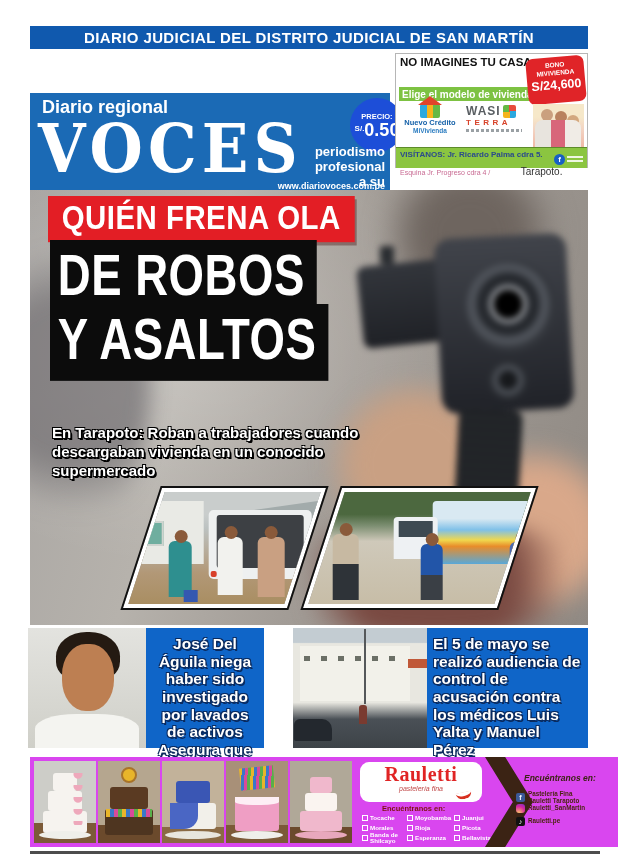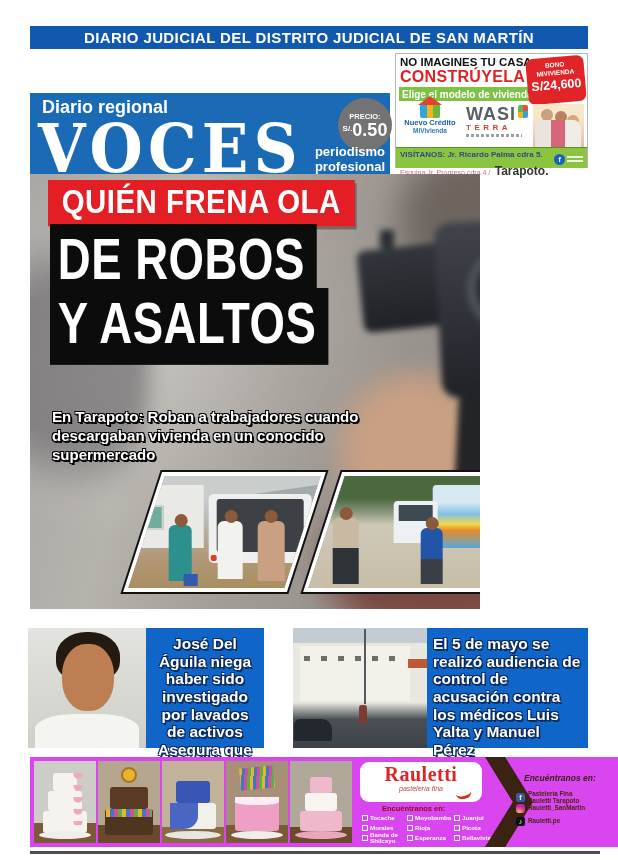--- a/index.html
+++ b/index.html
@@ -9,22 +9,22 @@
   
   .top-banner { position:absolute; left:30px; top:26px; width:558px; height:23px;
     background:#1059ae; color:#fff; font-weight:bold; font-size:15px; letter-spacing:.4px;
     display:flex; align-items:center; justify-content:center; }
 
   
   .masthead { position:absolute; left:30px; top:53px; width:360px; height:123px; background:#1b6ab5; color:#fff;margin-top:40px; }
   .mh-kicker { position:absolute; left:12px; top:4px; font-size:18px; font-weight:bold; }
   .mh-title { position:absolute; left:8px; top:16px; font-family:"DejaVu Serif", serif; font-weight:bold;
     font-size:60px; letter-spacing:5px; transform:scale(1.02,1.12); transform-origin:left top; }
-  .price-circle { position:absolute; left:308px; top:5px; width:54px; height:54px; border-radius:50%;
-    background:#737373; display:flex; flex-direction:column; align-items:center; justify-content:center; text-align:center; }
+  .price-circle { position:absolute; left:320px; top:5px; width:54px; height:54px; border-radius:50%;
+    background:#1d4ed8; display:flex; flex-direction:column; align-items:center; justify-content:center; text-align:center; }
   .price-label { font-size:7.5px; font-weight:bold; }
   .price-row { display:flex; align-items:flex-start; line-height:1; }
   .price-cur { font-size:8px; font-weight:bold; margin-top:4px; }
   .price-val { font-size:18px; font-weight:bold; }
   .mh-tagline { position:absolute; right:5px; top:52px; width:74px; text-align:right;
     font-size:13px; font-weight:bold; line-height:1.15; }
   .mh-web { position:absolute; right:5px; top:88px; font-size:9px; font-weight:bold; }
   .mh-issue { position:absolute; left:8px; top:89px; width:348px; font-size:8.2px; color:#eaf2fb; line-height:1.3; }
   .mh-pub { position:absolute; left:8px; top:100px; width:348px; font-size:8.2px; color:#eaf2fb; }
 
@@ -36,21 +36,21 @@
     color:#fff; font-size:10px; font-weight:bold; display:flex; align-items:center; padding-left:3px; }
   .ha-logos { position:absolute; left:0; top:48px; width:135px; height:45px; }
   .logo-credit { position:absolute; left:8px; top:2px; width:52px; text-align:center; }
   .lc-house { position:relative; width:20px; height:14px; margin:0 auto 1px; background:linear-gradient(90deg,#2aa8df 0 35%,#f5b31c 35% 65%,#64b944 65%); border-radius:2px; }
   .lc-house::before { content:""; position:absolute; left:-2px; top:-8px; border-left:12px solid transparent;
     border-right:12px solid transparent; border-bottom:9px solid #e0442a; }
   .lc-t1 { font-size:7.5px; font-weight:bold; color:#1460a8; line-height:1.1; }
   .lc-t2 { font-size:6.5px; font-weight:bold; color:#2a7cc0; }
   .logo-wasi { position:absolute; left:70px; top:3px; width:62px; text-align:left; }
   .lw-row { display:flex; align-items:flex-start; }
-  .lw-wasi { font-size:18px; font-weight:bold; color:#5a5f63; letter-spacing:1px; line-height:1; }
+  .lw-wasi { font-size:12px; font-weight:bold; color:#5a5f63; letter-spacing:1px; line-height:1; }
   .lw-pin { width:13px; height:13px; margin-left:2px;
     background:conic-gradient(#e74c3c 0 90deg,#2aa8df 90deg 180deg,#f5b31c 180deg 270deg,#64b944 270deg); border-radius:2px; }
   .lw-terra { font-size:8px; font-weight:bold; color:#d8432a; letter-spacing:3.5px; }
   .lw-line { margin-top:2px; width:56px; height:3px;
     background:repeating-linear-gradient(90deg,#9aa0a4 0 3px,transparent 3px 5px); }
   .bono-bubble { position:absolute; left:131px; top:3px; width:58px; height:46px; background:#e02428;
     border-radius:7px; transform:rotate(-5deg); color:#fff; text-align:center; padding-top:4px; }
   .bono-bubble::after { content:""; position:absolute; left:4px; bottom:-9px; border-left:4px solid transparent;
     border-right:9px solid transparent; border-top:11px solid #e02428; transform:rotate(8deg); }
   .bono-l1 { font-size:6.5px; font-weight:bold; line-height:1.2; }
@@ -59,29 +59,29 @@
   .family-photo { position:absolute; left:137px; top:50px; width:51px; height:43px;
     background:linear-gradient(180deg,#f6e8c9 0 30%,#f3d3c2 60%,#efb9a6 100%); overflow:hidden; }
   .fam-head { position:absolute; left:8px; top:5px; width:12px; height:12px; border-radius:50%; background:#caa07e;
     box-shadow:14px 2px 0 #b9825e, 26px 6px 0 #d3a87f; }
   .fam-body { position:absolute; left:2px; top:16px; width:46px; height:28px;
     background:linear-gradient(90deg,#e8e4de 0 35%,#d8667a 35% 65%,#f0ece6 65%); border-radius:8px 8px 0 0; }
   .visit-bar { position:absolute; left:0; top:93px; width:191px; height:21px; background:#8bc540;
     border-top:1px solid #5d8c2a; padding:2px 4px 0; line-height:1.25; }
   .visit-l1 { font-size:8px; font-weight:bold; color:#2b4a8c; }
   .visit-l2 { font-size:7px; color:#c86a92; }
-  .visit-city { font-size:12px; font-weight:bold; color:#333; }
+  .visit-city { font-size:10px; font-weight:normal; color:#333;margin-left:26px; }
   .visit-phone { font-size:8px; font-weight:bold; color:#233; }
   .fb-dot { position:absolute; right:22px; top:6px; width:11px; height:11px; border-radius:50%; background:#1760c4;
     color:#fff; font-size:8px; font-weight:bold; text-align:center; line-height:11px; }
   .fb-dot::after { content:""; position:absolute; left:13px; top:2px; width:16px; height:2px; background:rgba(255,255,255,.85);
     box-shadow:0 4px 0 rgba(255,255,255,.85); }
 
   
-  .cover { position:absolute; left:30px; top:174px; width:450px; height:435px; overflow:hidden;
+  .cover { position:absolute; left:30px; top:190px; width:558px; height:435px; overflow:hidden;
     background:
       radial-gradient(ellipse at 28% 38%, rgba(255,255,255,.22), transparent 55%),
       linear-gradient(105deg,#a8a5a2 0%,#b6b2ac 30%,#a29c96 55%,#908a84 100%); }
   .blob { position:absolute; border-radius:50%; }
   .head-blur { left:330px; top:-20px; width:220px; height:130px; background:radial-gradient(circle,#6e655f 0 40%,transparent 70%); filter:blur(12px); }
   .hand-left { left:290px; top:190px; width:190px; height:170px; background:radial-gradient(circle,#c9a083 0 45%,transparent 72%); filter:blur(9px); }
   .hand-right { left:430px; top:240px; width:150px; height:200px; background:radial-gradient(circle,#d9a88a 0 45%,transparent 72%); filter:blur(9px); }
   .torso-blur { left:240px; top:330px; width:330px; height:120px; background:radial-gradient(circle,#7a4a42 0 45%,transparent 75%); filter:blur(10px); }
   .left-shadow { left:-30px; top:30px; width:150px; height:320px; background:radial-gradient(circle,rgba(85,82,88,.5) 0 45%,transparent 75%); filter:blur(10px); }
   .gun { position:absolute; left:330px; top:28px; width:240px; height:300px; filter:blur(3px); }
@@ -244,21 +244,20 @@
         <span class="price-val">0.50</span>
       </div>
     </div>
     <div class="mh-tagline">periodismo profesional a su servicio</div>
     <div class="mh-web">www.diariovoces.com.pe</div>
     <div class="mh-pub">Diario Voces es una publicación de Voces Servicios Generales de Comunicaciones EIRL// 999340421</div>
   </div>
 
   <div class="housing-ad">
     <div class="ha-h1">NO IMAGINES TU CASA,</div>
-    <div class="ha-h2">CONSTRÚYELA</div>
     <div class="ha-sub">Elige el modelo de vivienda</div>
     <div class="ha-logos">
       <div class="logo-credit">
         <div class="lc-house"></div>
         <div class="lc-t1">Nuevo Crédito</div>
         <div class="lc-t2">MiVivienda</div>
       </div>
       <div class="logo-wasi">
         <div class="lw-row">
           <span class="lw-wasi">WASI</span>

